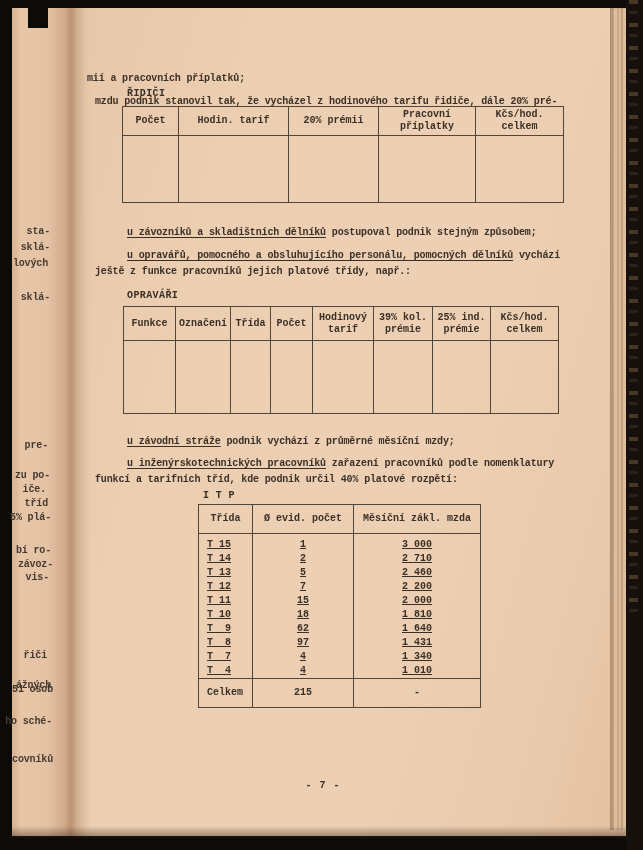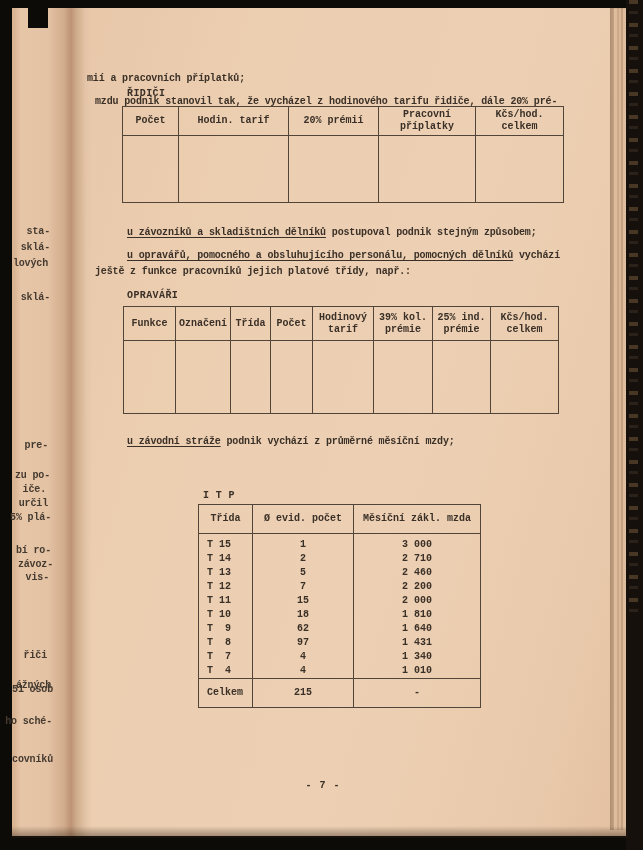--- a/index.html
+++ b/index.html
@@ -33,21 +33,21 @@
 
   
   table{position:absolute;border-collapse:collapse;table-layout:fixed;}
   th,td{border:1.5px solid #51453a;font-size:10px;font-weight:700;color:#3a3027;
         text-align:center;vertical-align:middle;padding:0;white-space:pre-line;line-height:12px;}
   .t1 th{height:28px;}
   .t1 td{height:66px;}
   .t2 th{height:33px;}
   .t2 td{height:72px;}
   .t3 th{height:28px;white-space:pre;}
-  .t3 tbody td{border-top:none;border-bottom:none;height:14px;line-height:14px;white-space:pre;}
+  .t3 tbody td{border-top:none;border-bottom:none;height:14px;line-height:14px;white-space:pre;text-decoration:underline;}
   .t3 tbody tr:first-child td{padding-top:4px;}
   .t3 .col-class{text-align:left;padding-left:8px;}
   .t3 tfoot td{height:28px;white-space:pre;}
   .t3 tfoot .col-class{text-align:left;padding-left:8px;}
 
   
   .frag{position:absolute;white-space:pre;font-size:10px;letter-spacing:-0.15px;color:#443a30;}
   .pagenum{position:absolute;left:280px;top:780px;width:86px;text-align:center;
            font-size:10px;letter-spacing:1px;}
 </style>
@@ -62,21 +62,21 @@
   <div class="notch"></div>
   <div class="bottom-shade"></div>
 
   <div class="frag" style="top:226px;right:593px;">sta-</div>
   <div class="frag" style="top:242px;right:593px;">sklá-</div>
   <div class="frag" style="top:258px;right:595px;">lových</div>
   <div class="frag" style="top:292px;right:593px;">sklá-</div>
   <div class="frag" style="top:440px;right:595px;">pre-</div>
   <div class="frag" style="top:470px;right:593px;">zu po-</div>
   <div class="frag" style="top:484px;right:597px;">iče.</div>
-  <div class="frag" style="top:498px;right:595px;">určil</div>
+  <div class="frag" style="top:498px;right:595px;">tříd</div>
   <div class="frag" style="top:512px;right:592px;">5% plá-</div>
   <div class="frag" style="top:545px;right:592px;">bí ro-</div>
   <div class="frag" style="top:559px;right:590px;">závoz-</div>
   <div class="frag" style="top:572px;right:594px;">vis-</div>
   <div class="frag" style="top:650px;right:596px;">řiči</div>
   <div class="frag" style="top:684px;right:590px;">51 osob</div>
   <div class="frag" style="top:680px;right:592px;text-align:right;">ážných</div>
   <div class="frag" style="top:716px;right:591px;">ho sché-</div>
   <div class="frag" style="top:754px;right:590px;">covníků</div>
 
@@ -154,20 +154,22 @@
           <td></td>
           <td></td>
           <td></td>
           <td></td>
           <td></td>
         </tr>
     </tbody>
   </table>
 
   <div class="tline" style="left:127px;top:435px;"><span class="u">u závodní stráže</span><span> podnik vychází z průměrné měsíční mzdy;</span></div>
+  <div class="tline" style="left:127px;top:457px;"><span class="u">u inženýrskotechnických pracovníků</span><span> zařazení pracovníků podle nomenklatury</span></div>
+  <div class="tline" style="left:95px;top:473px;">funkcí a tarifních tříd, kde podnik určil 40% platové rozpětí:</div>
   <div class="heading" style="left:203px;top:490px;">I T P</div>
 
   <table class="t3" style="left:198px;top:504px;width:282px;">
     <colgroup>
         <col style="width:54px">
         <col style="width:101px">
         <col style="width:127px">
       </colgroup>
     <thead>
       <tr>

